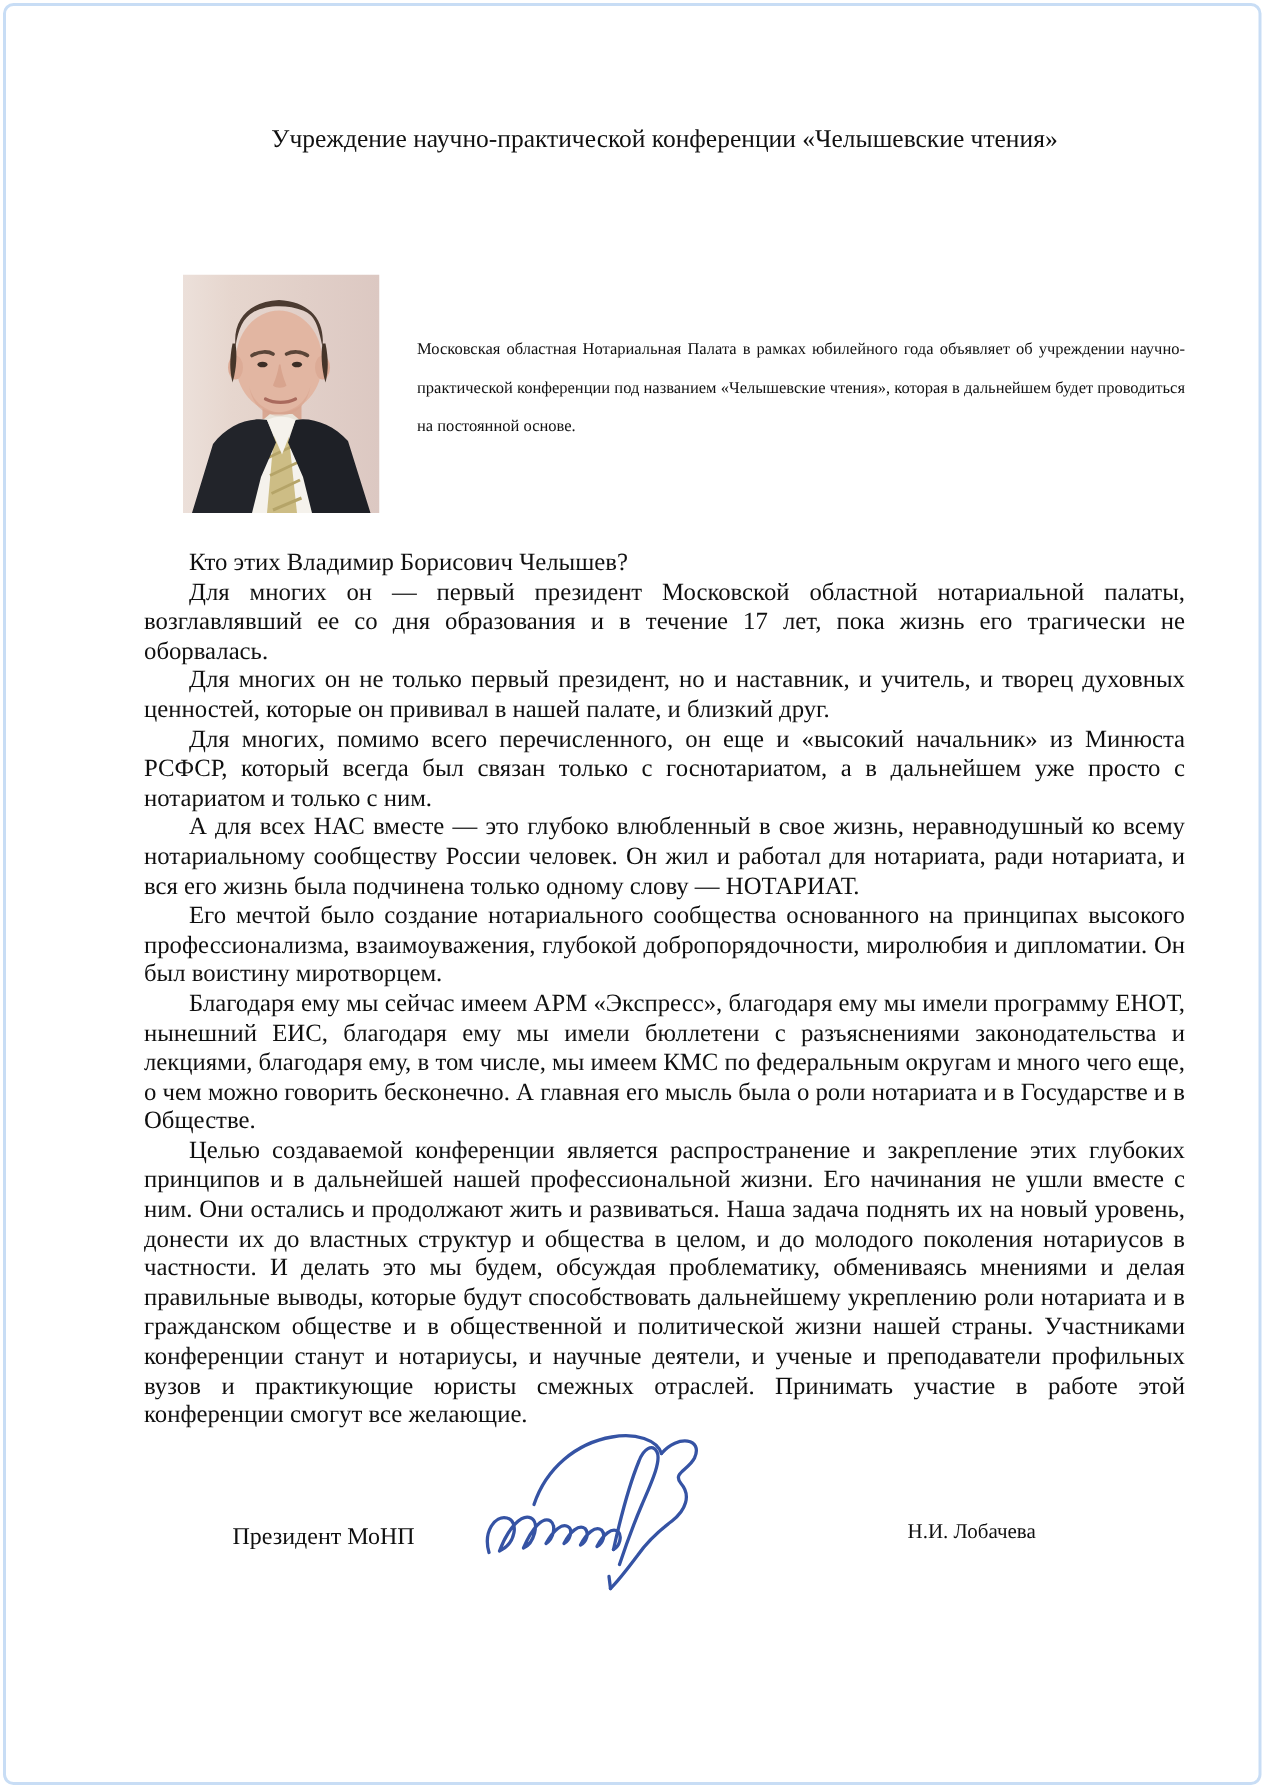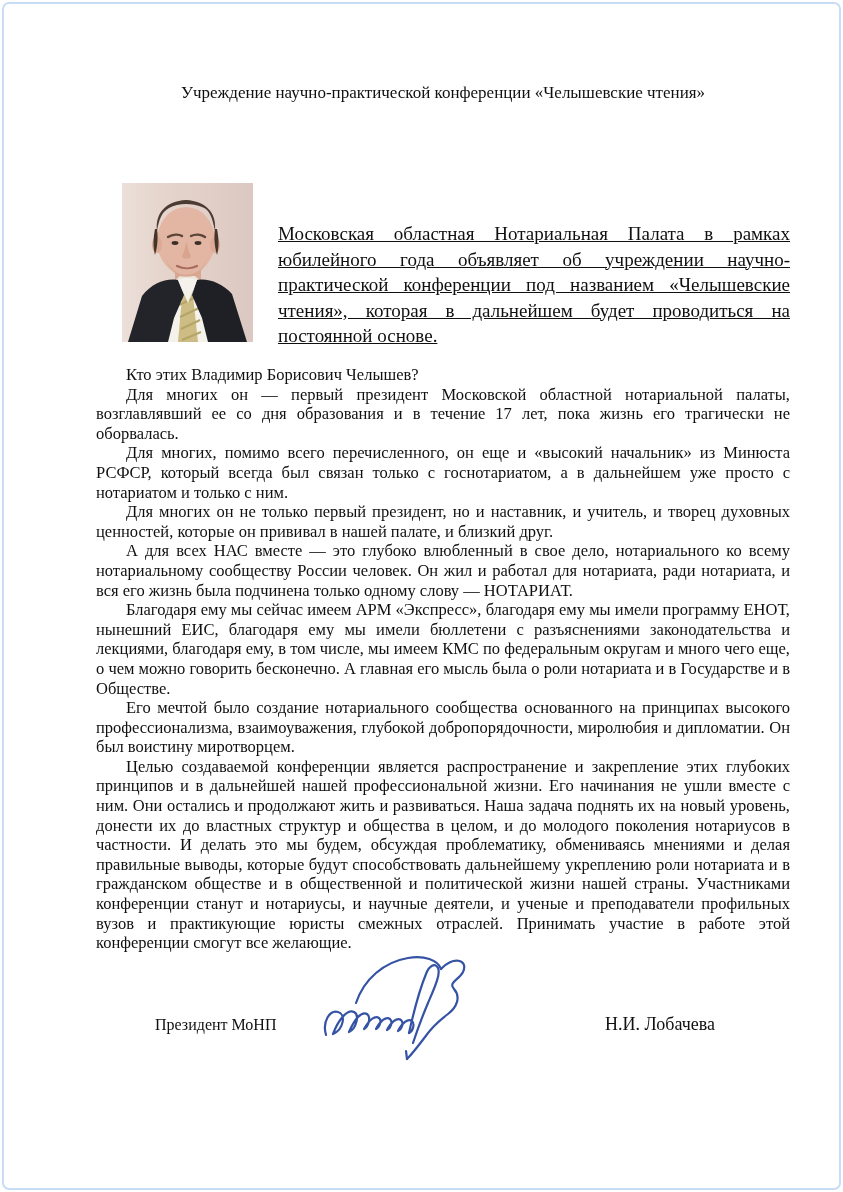--- a/index.html
+++ b/index.html
@@ -33,36 +33,36 @@
   .greeting{
     position:absolute;
     left:96px;top:181px;width:680px;
     text-align:center;
     font-size:16.5px;line-height:21px;
   }
   .intro{
     position:absolute;
     left:278px;top:221px;width:512px;
     text-align:justify;
-    font-size:19px;line-height:25.5px;text-decoration:underline;
+    font-size:11px;line-height:25.5px;
   }
   .body-text{
     position:absolute;
     left:96px;top:365px;width:694px;
     text-align:justify;
     font-size:16.5px;line-height:19.6px;
   }
   .body-text p{margin:0;text-indent:30px;}
   .sig-position{
     position:absolute;left:155px;top:1016px;
     font-size:16px;white-space:nowrap;
   }
   .sig-name{
     position:absolute;left:605px;top:1014px;
-    font-size:18px;white-space:nowrap;
+    font-size:14px;white-space:nowrap;
   }
   .signature{
     position:absolute;left:320px;top:953px;width:160px;height:110px;
   }
 </style>
 </head>
 <body>
 
 <div class="page">
 
@@ -116,25 +116,25 @@
 
     <path d="M44,74 C46,84 54,91 64,92 C75,91 83,84 85,74 C83,87 75,94 64,94 C54,94 46,87 44,74 Z" fill="#d8a48e" opacity="0.6"></path>
   </svg>
 
 
   <div class="intro">Московская областная Нотариальная Палата в рамках юбилейного года объявляет об учреждении научно-практической конференции под названием «Челышевские чтения», которая в дальнейшем будет проводиться на постоянной основе.</div>
 
   <div class="body-text">
     <p>Кто этих Владимир Борисович Челышев?</p>
     <p>Для многих он — первый президент Московской областной нотариальной палаты, возглавлявший ее со дня образования и в течение 17 лет, пока жизнь его трагически не оборвалась.</p>
+    <p>Для многих он не только первый президент, но и наставник, и учитель, и творец духовных ценностей, которые он прививал в нашей палате, и близкий друг.</p>
     <p>Для многих, помимо всего перечисленного, он еще и «высокий начальник» из Минюста РСФСР, который всегда был связан только с госнотариатом, а в дальнейшем уже просто с нотариатом и только с ним.</p>
-    <p>Для многих он не только первый президент, но и наставник, и учитель, и творец духовных ценностей, которые он прививал в нашей палате, и близкий друг.</p>
-    <p>А для всех НАС вместе — это глубоко влюбленный в свое дело, нотариального ко всему нотариальному сообществу России человек. Он жил и работал для нотариата, ради нотариата, и вся его жизнь была подчинена только одному слову — НОТАРИАТ.</p>
+    <p>А для всех НАС вместе — это глубоко влюбленный в свое жизнь, неравнодушный ко всему нотариальному сообществу России человек. Он жил и работал для нотариата, ради нотариата, и вся его жизнь была подчинена только одному слову — НОТАРИАТ.</p>
+    <p>Его мечтой было создание нотариального сообщества основанного на принципах высокого профессионализма, взаимоуважения, глубокой добропорядочности, миролюбия и дипломатии. Он был воистину миротворцем.</p>
     <p>Благодаря ему мы сейчас имеем АРМ «Экспресс», благодаря ему мы имели программу ЕНОТ, нынешний ЕИС, благодаря ему мы имели бюллетени с разъяснениями законодательства и лекциями, благодаря ему, в том числе, мы имеем КМС по федеральным округам и много чего еще, о чем можно говорить бесконечно. А главная его мысль была о роли нотариата и в Государстве и в Обществе.</p>
-    <p>Его мечтой было создание нотариального сообщества основанного на принципах высокого профессионализма, взаимоуважения, глубокой добропорядочности, миролюбия и дипломатии. Он был воистину миротворцем.</p>
     <p>Целью создаваемой конференции является распространение и закрепление этих глубоких принципов и в дальнейшей нашей профессиональной жизни. Его начинания не ушли вместе с ним. Они остались и продолжают жить и развиваться. Наша задача поднять их на новый уровень, донести их до властных структур и общества в целом, и до молодого поколения нотариусов в частности. И делать это мы будем, обсуждая проблематику, обмениваясь мнениями и делая правильные выводы, которые будут способствовать дальнейшему укреплению роли нотариата и в гражданском обществе и в общественной и политической жизни нашей страны. Участниками конференции станут и нотариусы, и научные деятели, и ученые и преподаватели профильных вузов и практикующие юристы смежных отраслей.  Принимать участие в работе этой конференции смогут все желающие.</p>
   </div>
 
   <div class="sig-position">Президент МоНП</div>
 
   <svg class="signature" viewBox="0 0 160 110" xmlns="http://www.w3.org/2000/svg" aria-hidden="true">
     <g fill="none" stroke="#3553a4" stroke-width="2.2" stroke-linecap="round" stroke-linejoin="round">
 
       <path d="M6,82 C2,68 10,57 18,59 C26,61 24,76 13,81 C19,65 28,56 34,59 C40,62 36,76 29,79 C35,65 42,58 47,61 C51,64 49,73 44,76 C49,67 55,62 59,65 C62,67 60,74 56,76 C60,68 66,63 70,66 C73,69 71,75 67,77 C71,69 77,64 81,67 C84,70 82,76 78,78 C82,70 88,65 92,68 C95,71 93,78 89,80"></path>
 

